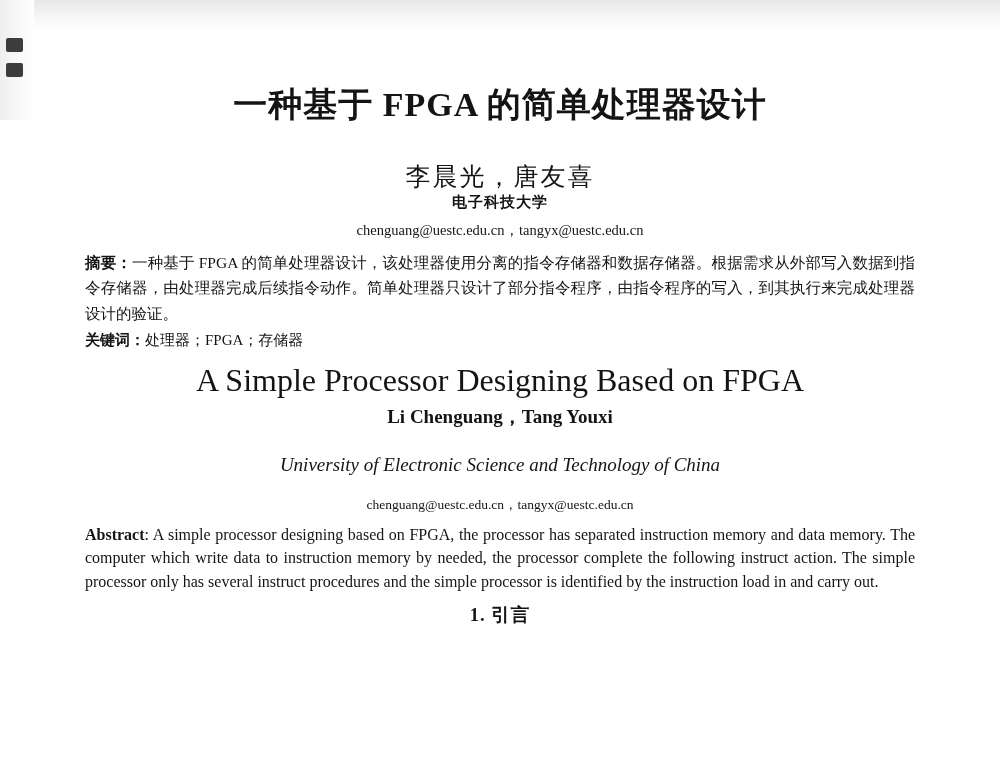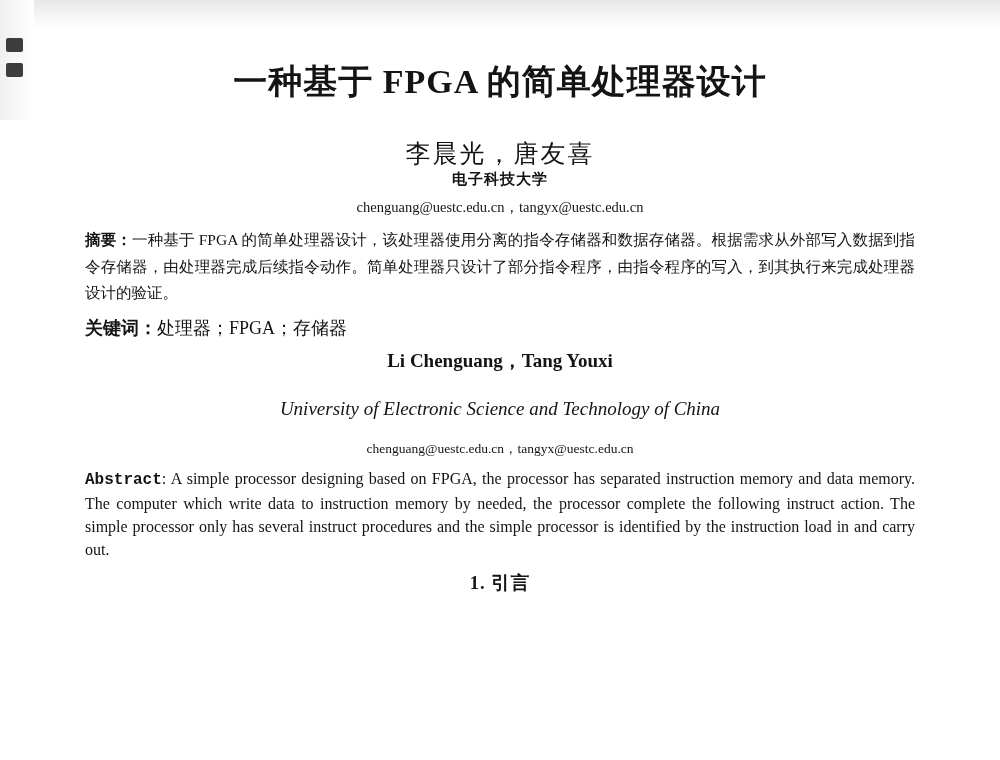--- a/index.html
+++ b/index.html
@@ -23,21 +23,21 @@
   .mark {
     position: absolute; background: #3c3c3c; border-radius: 2px;
   }
   .mark1 { left: 6px; top: 38px; width: 17px; height: 14px; }
   .mark2 { left: 6px; top: 63px; width: 17px; height: 14px; }
 
   .content {
     position: absolute;
     left: 85px; top: 0;
     width: 830px;
-    padding-top: 61px;
+    padding-top: 84px;
   }
 
   .zh-title {
     font-size: 34px;
     font-weight: 700;
     text-align: center;
     letter-spacing: 1px;
     line-height: 1.25;
   }
   .zh-authors {
@@ -57,25 +57,25 @@
     font-size: 14.5px;
     text-align: center;
   }
   .zh-abstract {
     margin-top: 10px;
     font-size: 15.5px;
     line-height: 1.65;
     text-align: justify;
   }
   .zh-keywords {
-    margin-top: 10px;
-    font-size: 18px;
+    margin-top: 3px;
+    font-size: 15px;
     line-height: 1.55;
   }
-  .lbl { font-weight: 700; font-family: Liberation Mono, monospace; }
+  .lbl { font-weight: 700; }
 
   .en-title {
     margin-top: 8px;
     font-size: 32px;
     font-weight: 400;
     text-align: center;
     line-height: 1.25;
   }
   .en-authors {
     margin-top: 4px;
@@ -130,20 +130,21 @@
     <p class="zh-authors">李晨光，唐友喜</p>
 
     <p class="zh-affiliation">电子科技大学</p>
 
     <p class="zh-emails">chenguang@uestc.edu.cn，tangyx@uestc.edu.cn</p>
 
     <p class="zh-abstract"><strong class="lbl">摘要：</strong><span>一种基于 FPGA 的简单处理器设计，该处理器使用分离的指令存储器和数据存储器。根据需求从外部写入数据到指令存储器，由处理器完成后续指令动作。简单处理器只设计了部分指令程序，由指令程序的写入，到其执行来完成处理器设计的验证。</span></p>
 
     <p class="zh-keywords"><strong class="lbl">关键词：</strong><span>处理器；FPGA；存储器</span></p>
 
+    <h2 class="en-title">A Simple Processor Designing Based on FPGA</h2>
 
     <p class="en-authors">Li Chenguang，Tang Youxi</p>
 
     <p class="en-affiliation">University of Electronic Science and Technology of China</p>
 
     <p class="en-emails">chenguang@uestc.edu.cn，tangyx@uestc.edu.cn</p>
 
     <p class="en-abstract"><strong class="lbl">Abstract</strong><span>: A simple processor designing based on FPGA, the processor has separated instruction memory and data memory. The computer which write data to instruction memory by needed, the processor complete the following instruct action. The simple processor only has several instruct procedures and the simple processor is identified by the instruction load in and carry out.</span></p>
 
 

